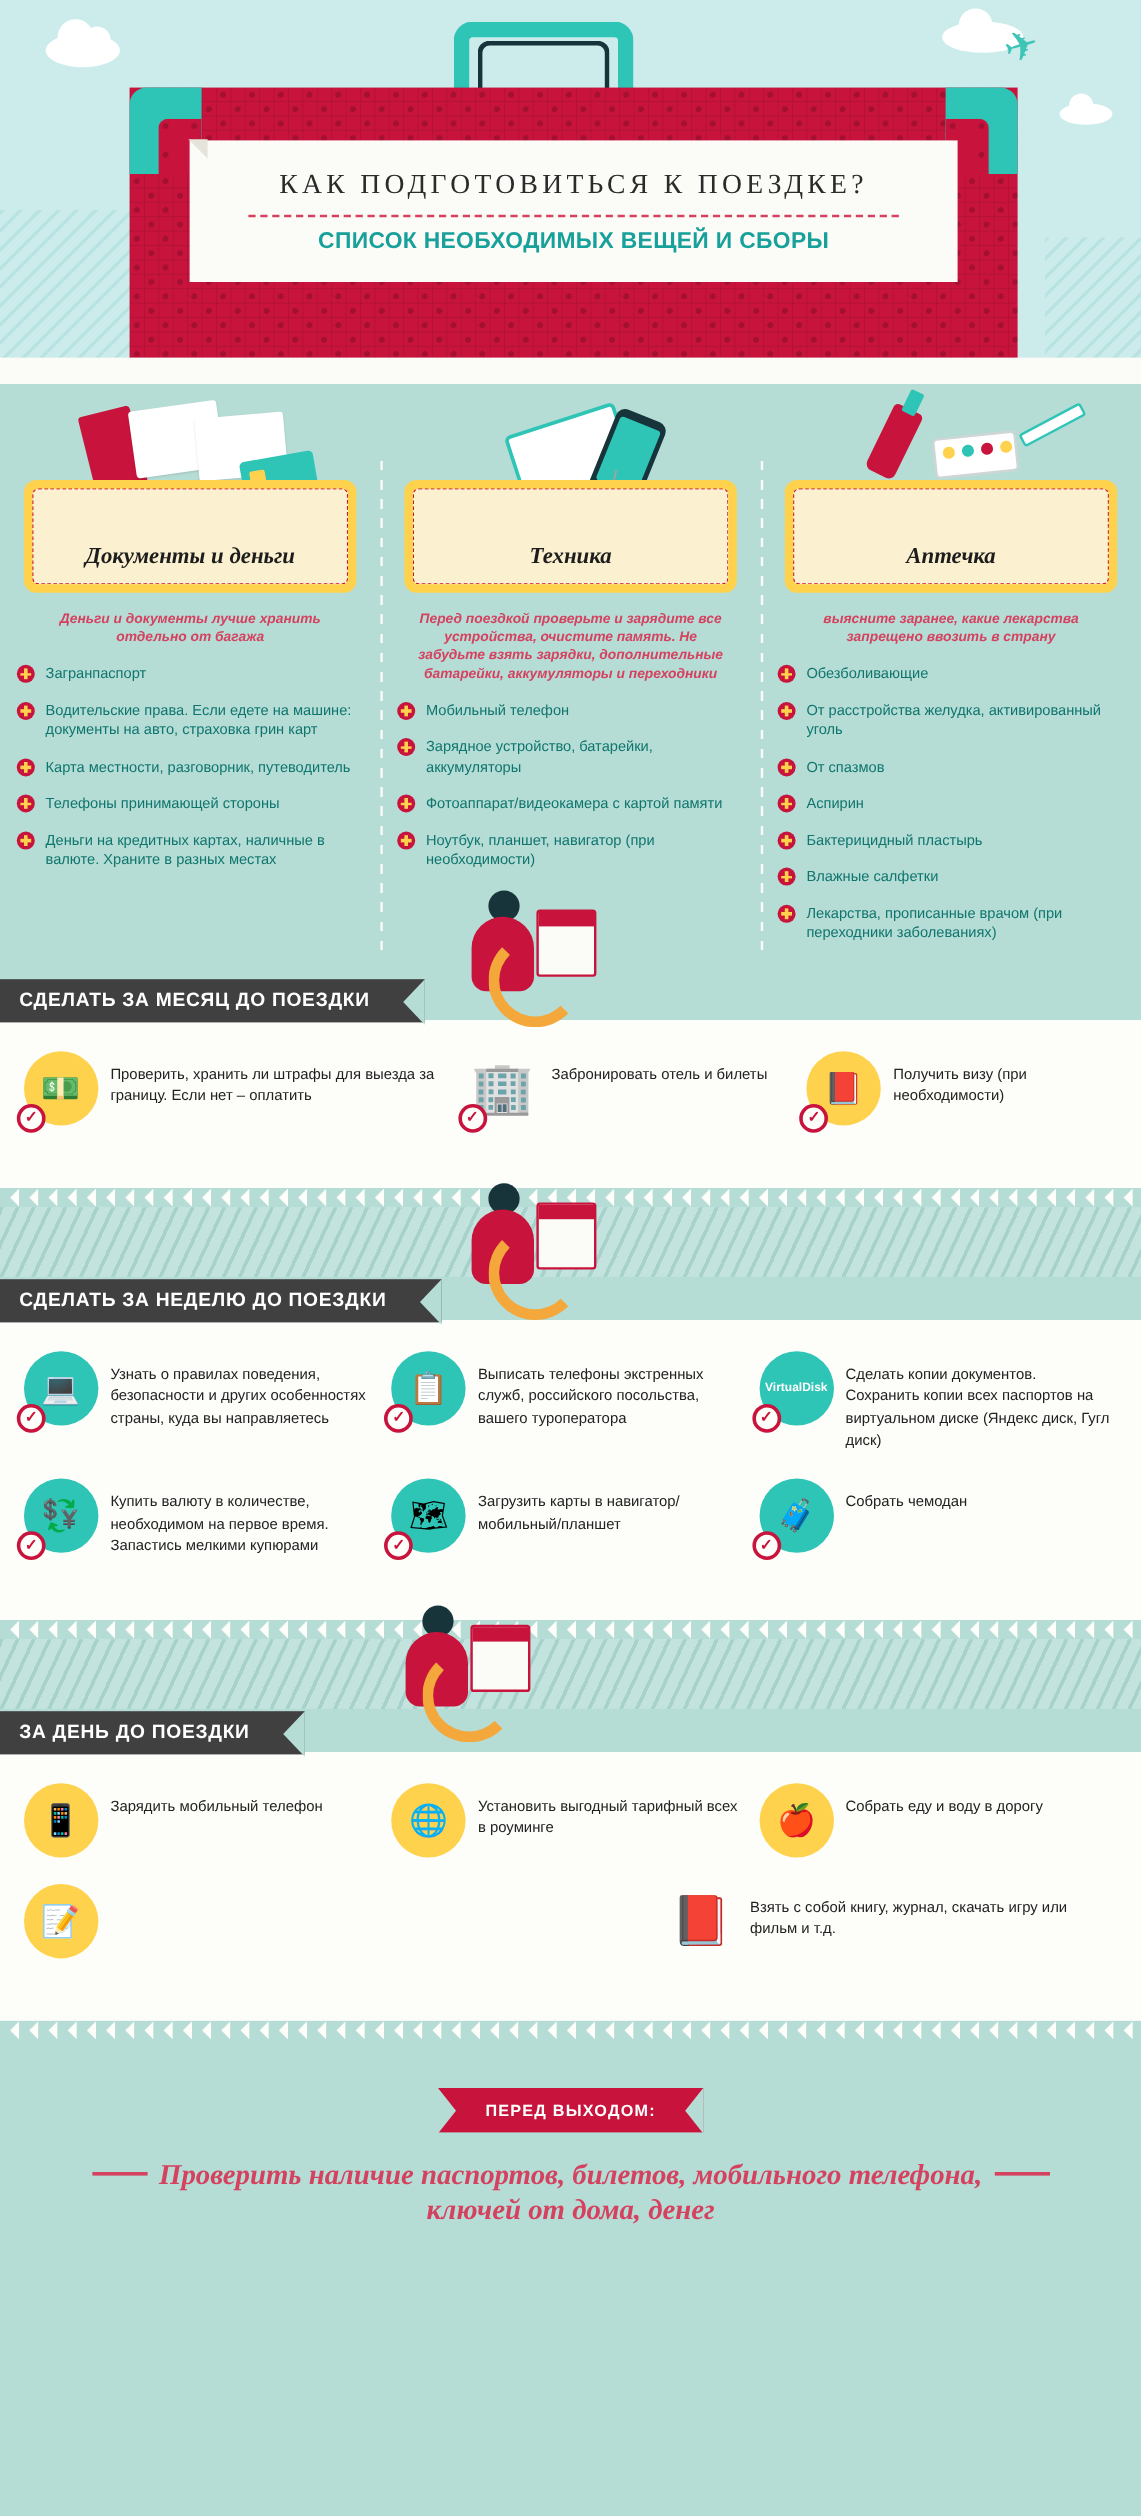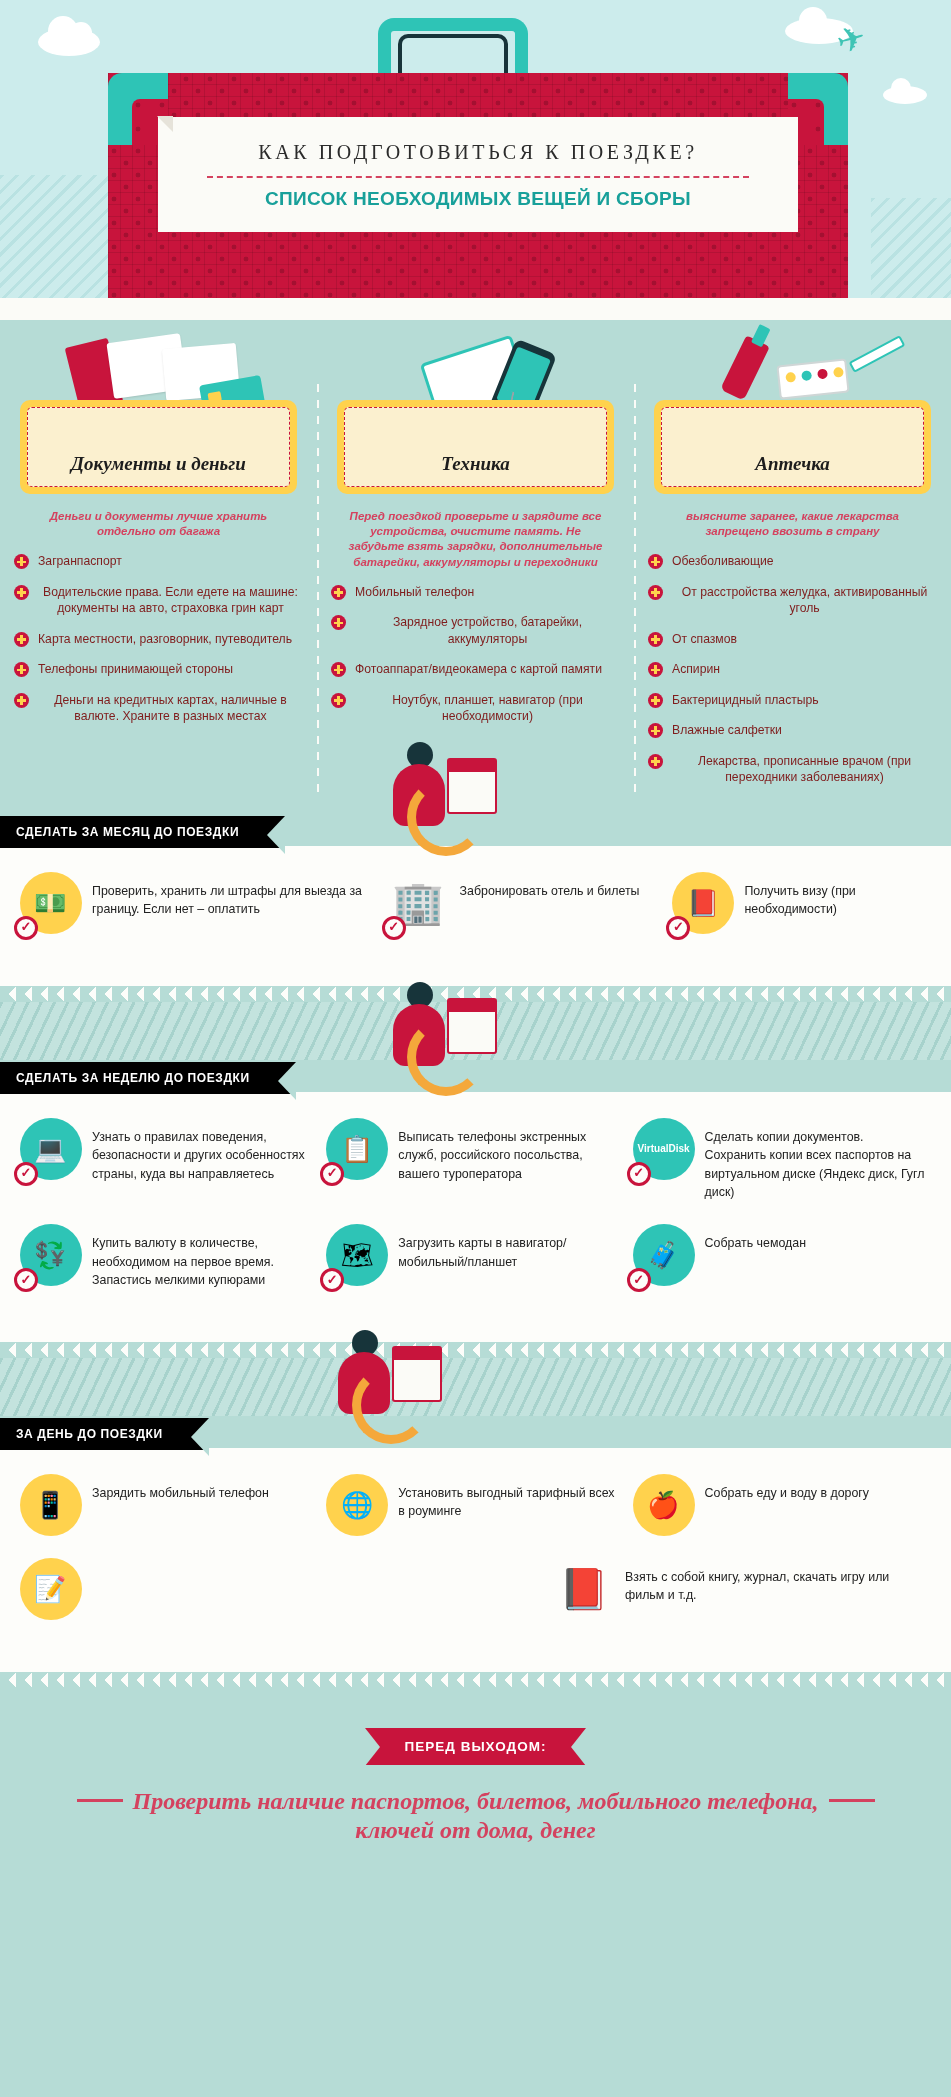--- a/index.html
+++ b/index.html
@@ -115,21 +115,21 @@
     text-align: center;
     z-index: 4;
   }
   .title-card::before {
     content:""; position:absolute; left:-1px; top:-1px;
     border-width: 0 16px 16px 0; border-style: solid;
     border-color: transparent #e6e3da transparent transparent;
   }
   .title-main {
     font-family: "Liberation Serif", serif;
-    font-size: 20px; letter-spacing: 3.6px;
+    font-size: 23px; letter-spacing: 3.6px;
     color: #2b2b2b; font-weight: 400;
     white-space: nowrap;
   }
   .title-rule {
     margin: 12px auto 10px; width: 88%; height: 0;
     border-top: 2px dashed #d4425f;
   }
   .title-sub {
     font-size: 19px; font-weight: bold; letter-spacing: 0.3px;
     color: #18a09a; white-space: nowrap;
@@ -187,21 +187,21 @@
   .plus {
     flex: 0 0 auto; width: 15px; height: 15px; margin-top: 1px;
     border-radius: 50%; background: #c8143c;
     position: relative;
   }
   .plus::before, .plus::after {
     content:""; position:absolute; background: #ffd24d;
   }
   .plus::before { left: 3px; top: 6.5px; width: 9px; height: 2.6px; }
   .plus::after  { top: 3px; left: 6.2px; height: 9px; width: 2.6px; }
-  .blist .txt { font-size: 12.2px; line-height: 1.35; color: #7f1d1d; text-align: center; }
+  .blist .txt { font-size: 12.2px; line-height: 1.35; color: #0f766e; }
 
   
   .art-doc { position:absolute; left: 58px; top: 4px; width: 44px; height: 66px; background:#c8143c; border-radius:3px; transform: rotate(-14deg); }
   .art-doc2 { position:absolute; left: 96px; top: 0px; width: 74px; height: 56px; background:#fff; border-radius:3px; transform: rotate(-8deg); box-shadow: 0 1px 2px rgba(0,0,0,.12); }
   .art-doc3 { position:absolute; left: 150px; top: 8px; width: 74px; height: 52px; background:#fff; border-radius:3px; transform: rotate(-5deg); box-shadow: 0 1px 2px rgba(0,0,0,.12); }
   .art-card { position:absolute; left: 188px; top: 42px; width: 62px; height: 40px; background:#2ec4b6; border-radius:4px; transform: rotate(-10deg); }
   .art-card::after { content:""; position:absolute; left:7px; top:9px; width:13px; height:10px; background:#ffd24d; border-radius:2px; }
 
   .art-lap { position:absolute; left: 96px; top: 10px; width: 96px; height: 62px; background:#fff; border:3px solid #2ec4b6; border-radius:5px; transform: rotate(-18deg); }
   .art-phone { position:absolute; left: 170px; top: 6px; width: 44px; height: 74px; background:#17343a; border-radius:8px; transform: rotate(22deg); }
@@ -212,22 +212,22 @@
   .art-bottle::before { content:""; position:absolute; left:7px; top:-16px; width:12px; height:20px; background:#2ec4b6; border-radius:2px; }
   .art-pill { position:absolute; left: 130px; top: 24px; width: 70px; height: 34px; background:#fff; border:2px solid #cfd6d6; border-radius:4px; transform: rotate(-6deg); }
   .art-pill::after { content:""; position:absolute; left:6px; top:6px; width:10px; height:10px; border-radius:50%; background:#ffd24d; box-shadow: 16px 0 0 #2ec4b6, 32px 0 0 #c8143c, 48px 0 0 #ffd24d; }
   .art-syr { position:absolute; left: 200px; top: 10px; width: 58px; height: 12px; background:#fff; border:2px solid #2ec4b6; border-radius:3px; transform: rotate(-28deg); }
 
   
   .tl-section { position: relative; }
   .ribbon {
     position: relative; z-index: 6;
     display: inline-block;
-    background: #000000; color: #fff;
-    font-size: 12px; font-weight: bold; letter-spacing: 0.6px;
+    background: #404040; color: #fff;
+    font-size: 16px; font-weight: bold; letter-spacing: 0.6px;
     padding: 9px 46px 9px 16px;
     margin-left: 0;
   }
   .ribbon::after {
     content:""; position:absolute; right: 0; top: 0;
     border-style: solid; border-width: 19px 18px 19px 0;
     border-color: transparent #b6dcd6 transparent transparent;
   }
   .ribbon-wrap { padding-top: 2px; }
   .panel {

